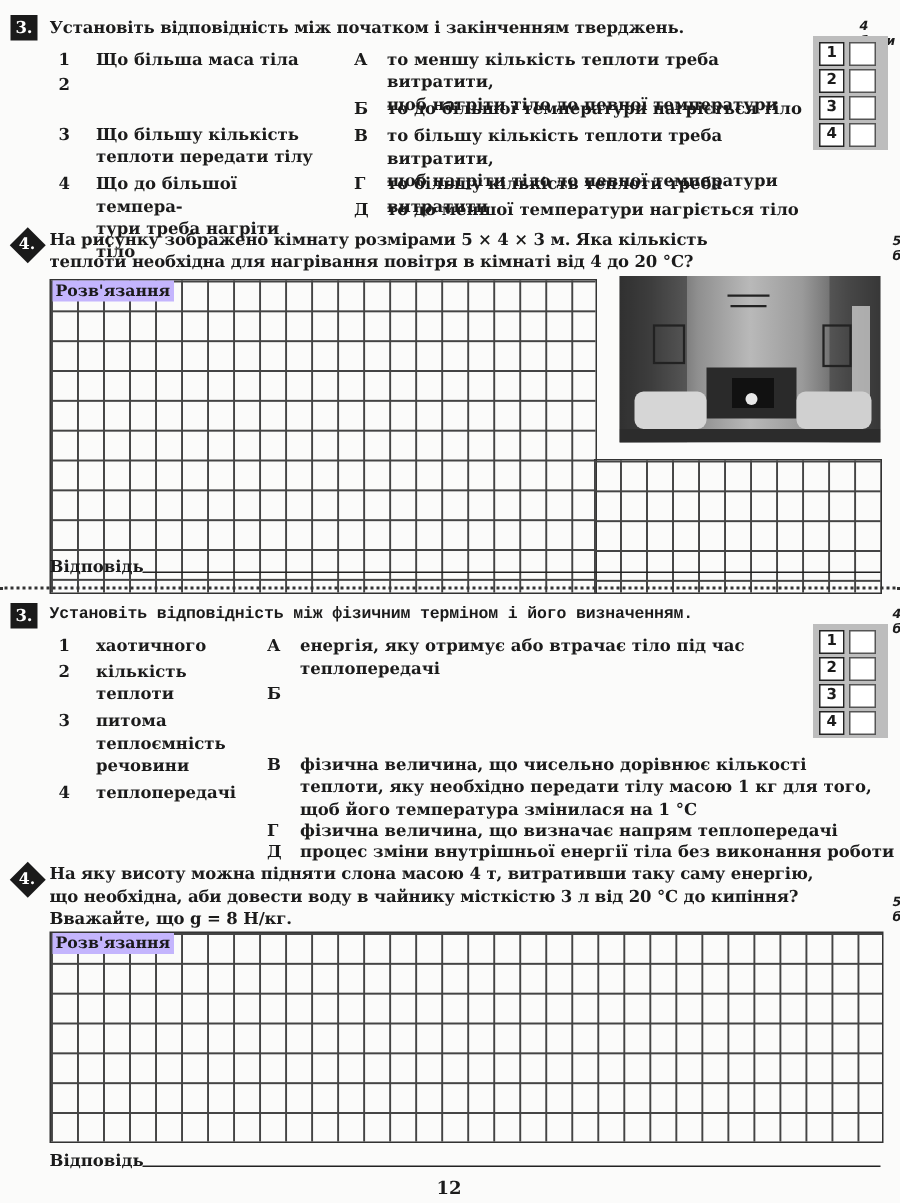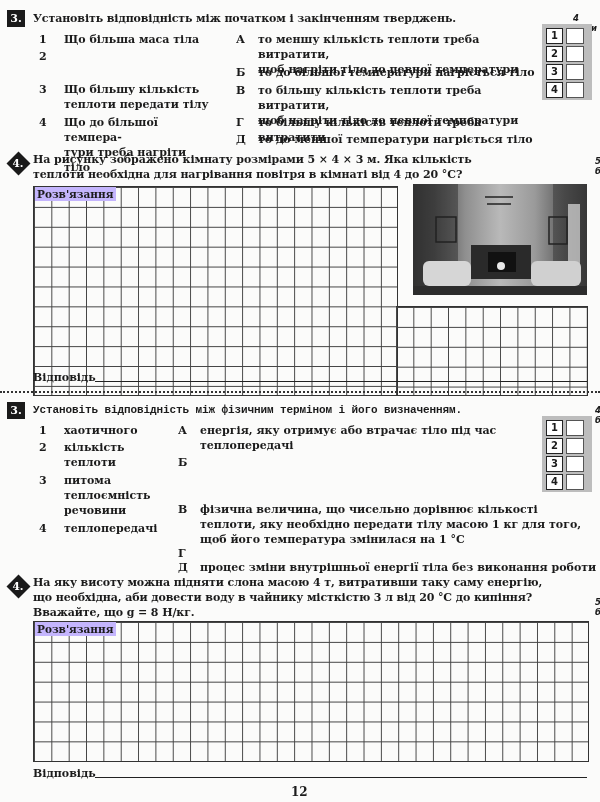--- a/index.html
+++ b/index.html
@@ -185,20 +185,21 @@
   <span class="k">Б</span>
   </div>
 <div class="item r" style="left:178px;top:502px;width:420px;height:45px;">
   <span class="k">В</span>
     <span class="t">фізична величина, що чисельно дорівнює кількості
 теплоти, яку необхідно передати тілу масою 1 кг для того,
 щоб його температура змінилася на 1 °C</span>
   </div>
 <div class="item r" style="left:178px;top:546px;width:400px;height:15px;">
   <span class="k">Г</span>
+    <span class="t">фізична величина, що визначає напрям теплопередачі</span>
   </div>
 <div class="item r" style="left:178px;top:560px;width:420px;height:15px;">
   <span class="k">Д</span>
     <span class="t">процес зміни внутрішньої енергії тіла без виконання роботи</span>
   </div>
 
 <div class="ans-panel" style="left:542px;top:416px;">
   <div class="ans-row" style="top:4px;">
       <span class="ans-lbl">1</span>
       <span class="ans-box"></span>

